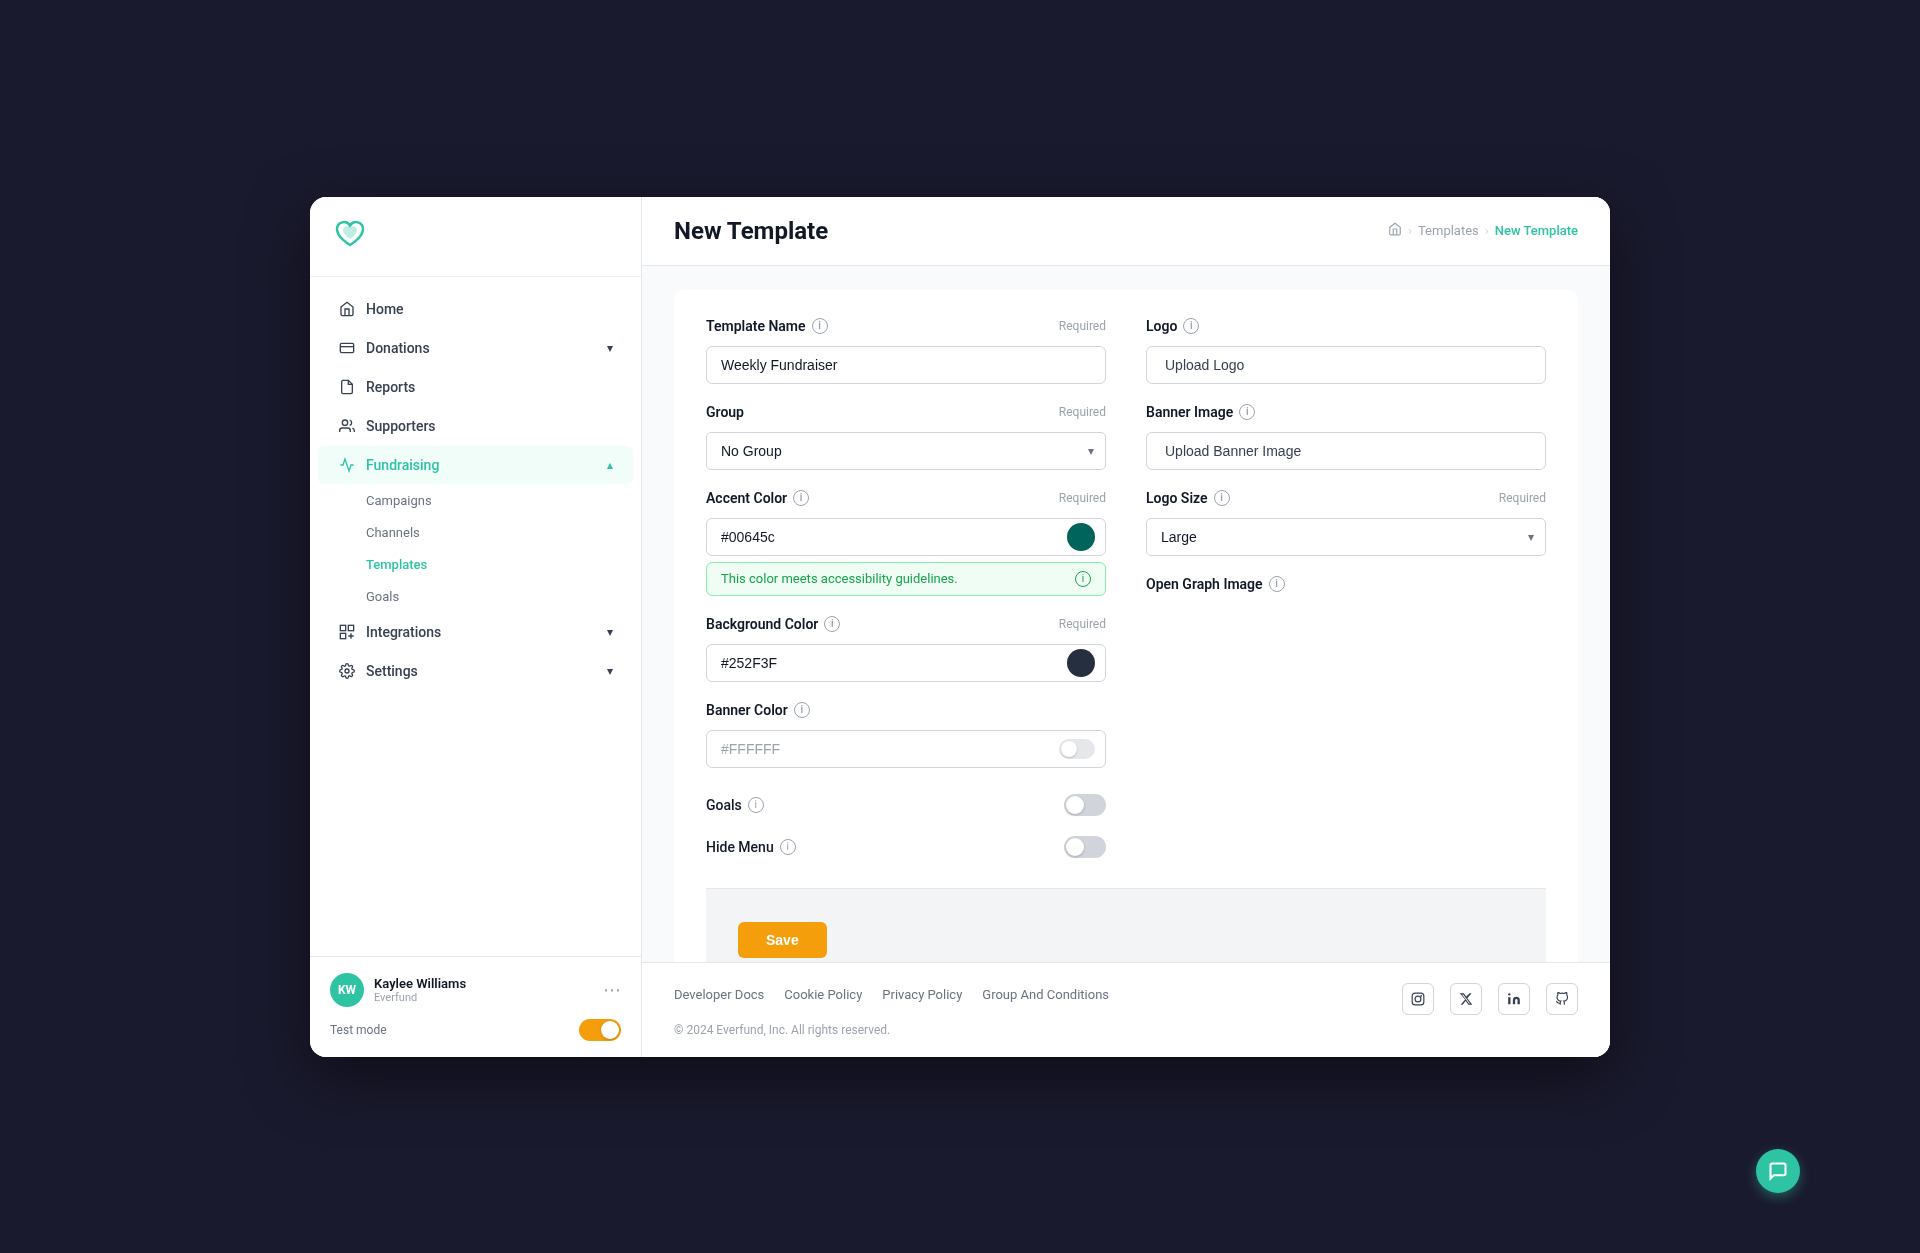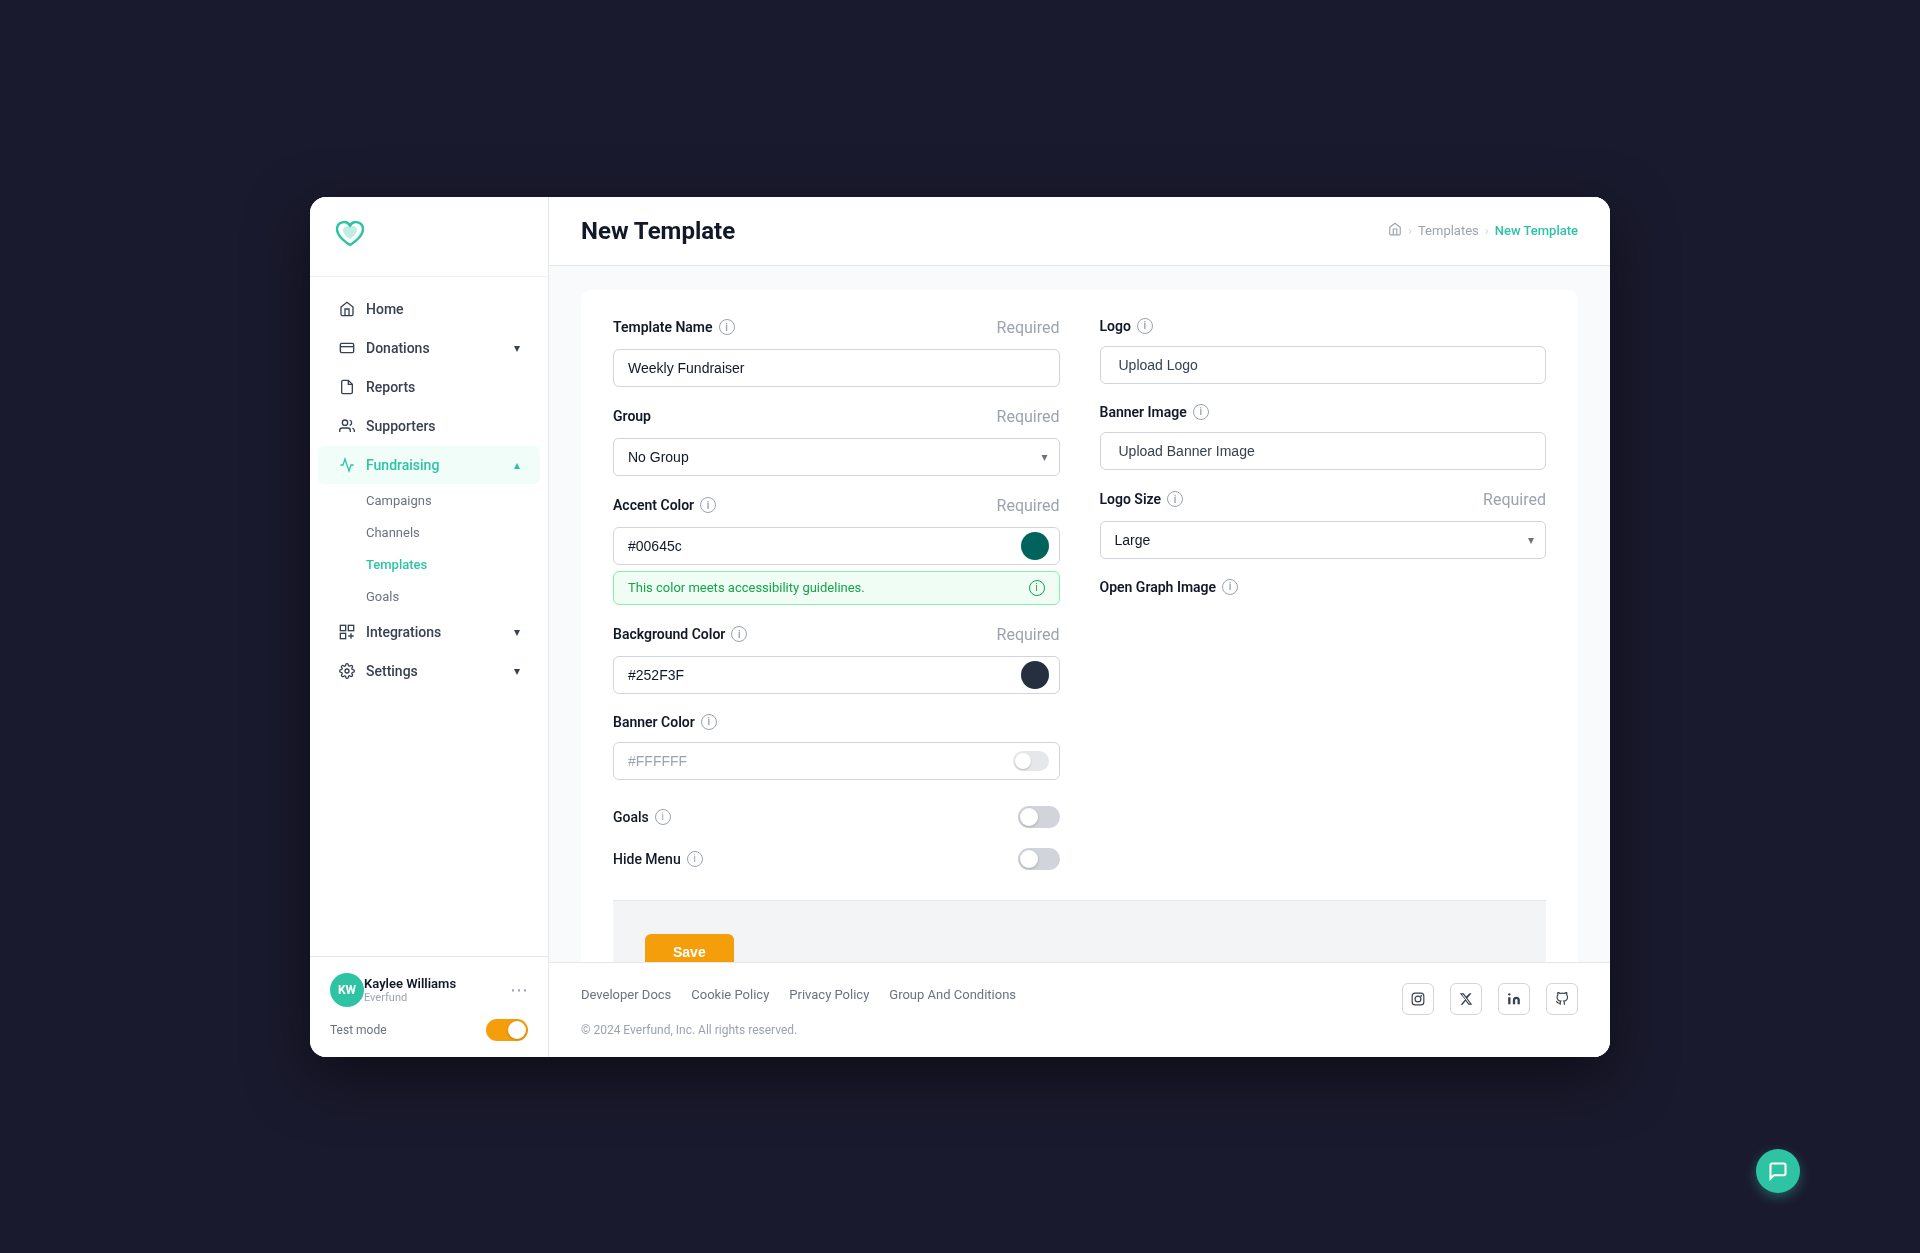--- a/index.html
+++ b/index.html
@@ -15,21 +15,21 @@
       width: 1300px;
       height: 860px;
       background: #f0f0f5;
       border-radius: 16px;
       overflow: hidden;
       display: flex;
       box-shadow: 0 20px 60px rgba(0,0,0,0.5);
     }
     
     .sidebar {
-      width: 239px;
+      width: 332px;
       background: #fff;
       display: flex;
       flex-direction: column;
       border-right: 1px solid #e5e7eb;
       flex-shrink: 0;
     }
     .sidebar-logo {
       padding: 20px 24px;
       border-bottom: 1px solid #f0f0f0;
     }
@@ -69,20 +69,21 @@
     }
     .nav-sub-item.active { color: #2ec4a3; font-weight: 500; }
     
     .sidebar-footer {
       border-top: 1px solid #e5e7eb;
       padding: 16px 20px;
     }
     .user-row {
       display: flex;
       align-items: center;
+      gap: 10px;
       margin-bottom: 12px;
     }
     .user-avatar {
       width: 34px; height: 34px;
       background: #2ec4a3;
       border-radius: 50%;
       display: flex; align-items: center; justify-content: center;
       color: #fff; font-size: 12px; font-weight: 700; flex-shrink: 0;
     }
     .user-info { flex: 1; }
@@ -161,21 +162,21 @@
     .form-label {
       display: flex;
       align-items: center;
       gap: 6px;
       font-size: 14px;
       font-weight: 600;
       color: #111827;
     }
     .form-label-right {
       margin-left: auto;
-      font-size: 16px;
+      font-size: 12px;
       font-weight: 400;
       color: #9ca3af;
     }
     .form-label-row {
       display: flex;
       align-items: center;
       justify-content: space-between;
       margin-bottom: 6px;
     }
     .info-icon {

